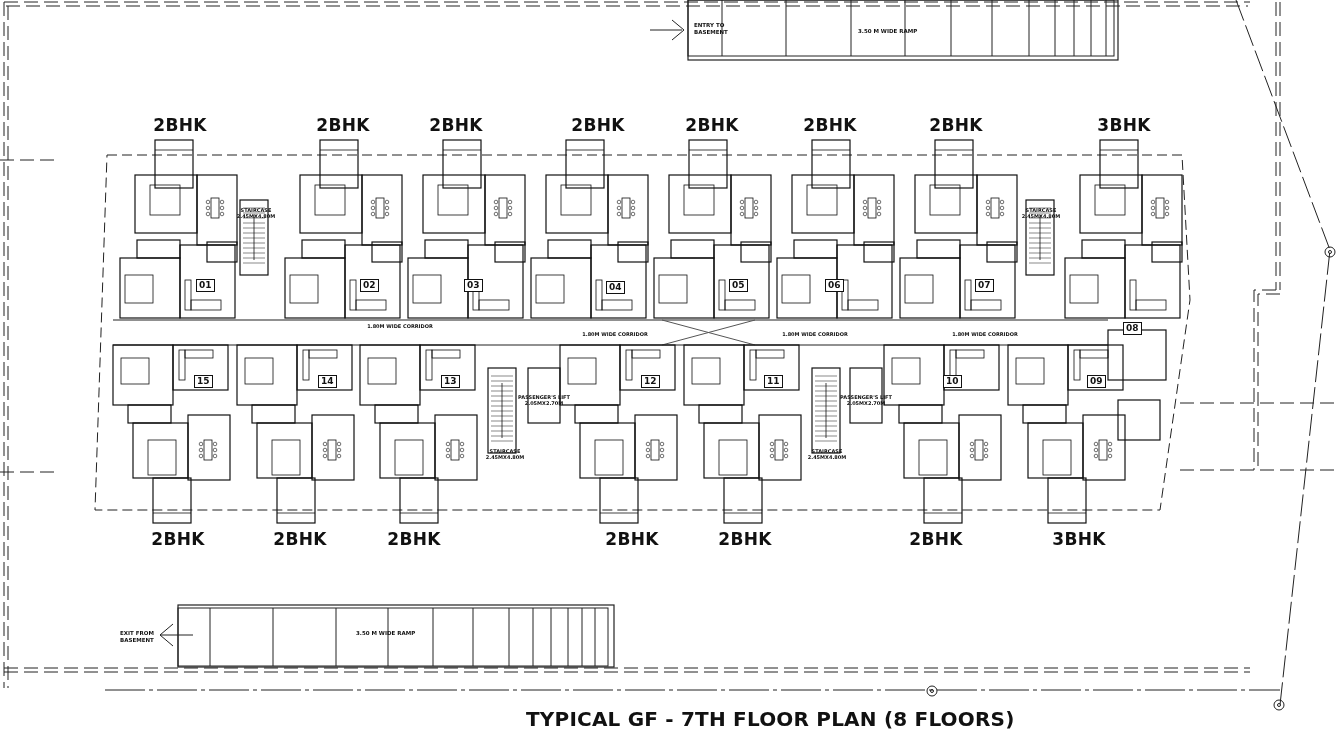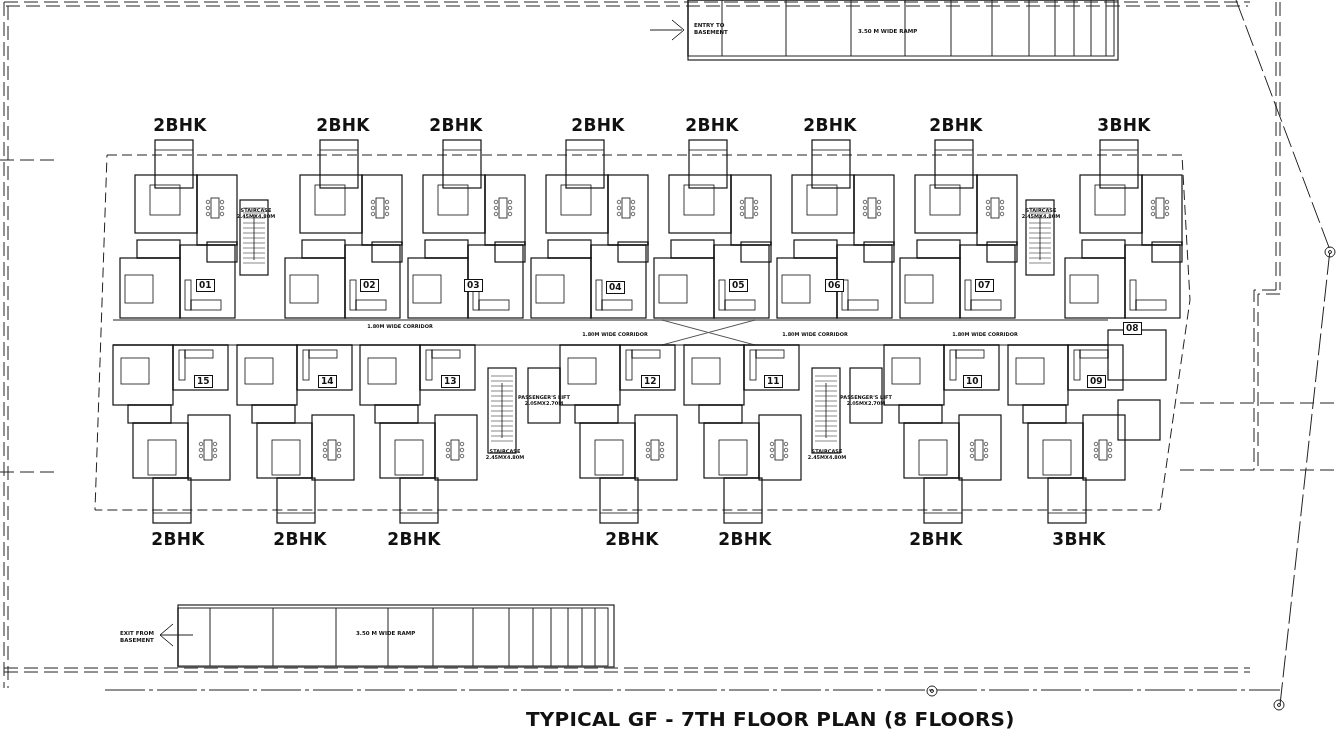--- a/index.html
+++ b/index.html
@@ -449,21 +449,21 @@
   <div class="unit-no" style="left:975px;top:279px;">07</div>
   <div class="unit-no" style="left:1123px;top:322px;">08</div>
 </div>
 
 <div>
   <div class="unit-no" style="left:194px;top:375px;">15</div>
   <div class="unit-no" style="left:318px;top:375px;">14</div>
   <div class="unit-no" style="left:441px;top:375px;">13</div>
   <div class="unit-no" style="left:641px;top:375px;">12</div>
   <div class="unit-no" style="left:764px;top:375px;">11</div>
-  <div class="unit-no" style="left:963px;top:375px;text-align:right;">10</div>
+  <div class="unit-no" style="left:943px;top:375px;text-align:right;">10</div>
   <div class="unit-no" style="left:1087px;top:375px;">09</div>
 </div>
 
 <div class="small" style="left:256px;top:207px;">
     <div>STAIRCASE</div>
     <div>2.45MX4.80M</div>
   </div>
 <div class="small" style="left:1041px;top:207px;">
     <div>STAIRCASE</div>
     <div>2.45MX4.80M</div>

